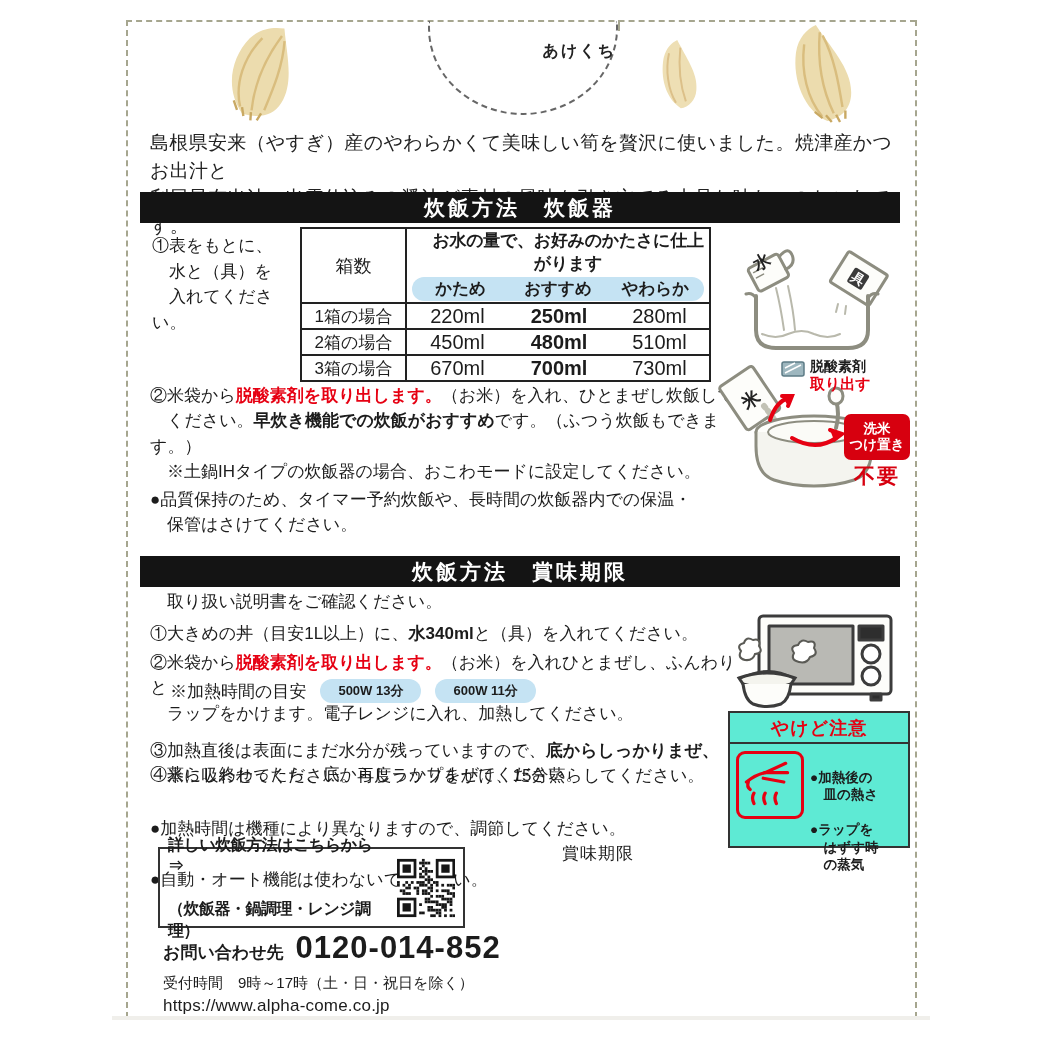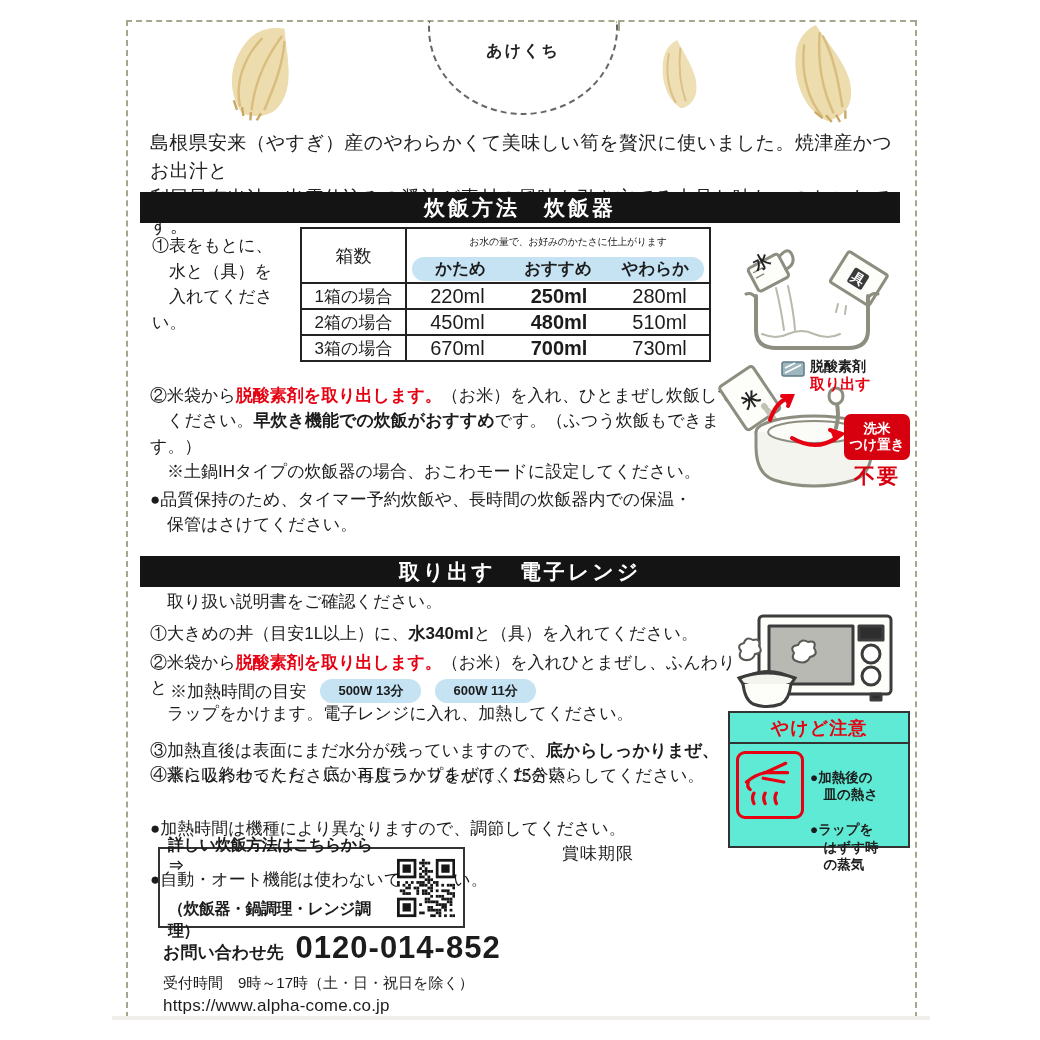--- a/index.html
+++ b/index.html
@@ -7,38 +7,38 @@
        font-family:"Liberation Sans",sans-serif;color:#1c1c1c;}
   .abs{position:absolute;}
   
   .edge-v{top:20px;bottom:22px;border-left:2px dashed #a6a68f;width:0;}
   .edge-top{left:126px;width:790px;top:20px;border-top:2px dashed #a6a68f;height:0;}
   .fold-tick{left:618px;top:20px;height:11px;border-left:2px solid #a6a68f;width:0;}
   .bottom-shadow{left:112px;width:818px;top:1016px;border-top:4px solid #f0efeb;height:0;}
   
   .open-arc{left:428px;top:21px;width:186px;height:92px;border:2.5px dashed #666;
             border-top:none;border-radius:0 0 110px 110px / 0 0 100px 100px;
-            display:flex;justify-content:center;}
+            display:flex;justify-content:flex-end;}
   .open-arc span{margin-top:20px;font-size:16px;font-weight:bold;letter-spacing:2px;color:#222;}
   
   .desc{left:150px;top:129px;width:752px;font-family:"Liberation Serif","DejaVu Serif",serif;
         font-size:19px;line-height:1.45;letter-spacing:.3px;color:#222;white-space:pre-line;}
   
   .bar{left:140px;width:760px;height:31px;background:#141414;color:#fff;text-align:center;
        font-size:21px;font-weight:bold;line-height:31px;letter-spacing:3px;}
   
   .step{font-size:17px;line-height:1.5;white-space:pre-line;}
   .b{font-weight:bold;}
   .r{color:#e60012;font-weight:bold;}
   
   table.wt{border-collapse:collapse;border:2.5px solid #222;table-layout:fixed;width:409px;
            font-size:17px;}
   table.wt td{text-align:center;vertical-align:middle;padding:0;}
   td.lblcol{border-right:2px solid #222;}
-  tr.h1 td.whdr{font-size:10px;font-weight:normal;height:26px;letter-spacing:-.3px;padding-left:20px;}
+  tr.h1 td.whdr{font-size:17px;font-weight:bold;height:26px;letter-spacing:-.3px;padding-left:20px;}
   tr.h1 td.hdr{font-size:18px;}
   tr.h2 td{height:27px;}
   .pillwrap{margin:1px 5px;background:#c5e3f3;border-radius:13px;height:24px;
             display:flex;align-items:center;}
   .pillwrap span{flex:1;text-align:center;font-weight:bold;font-size:16.5px;}
   tr.dr td{height:24px;border-top:2px solid #222;font-size:20px;}
   tr.dr td.lblcol{font-size:17px;}
   td.rec{font-weight:bold;font-size:19px;}
   
   .heatrow{display:flex;align-items:center;gap:14px;font-size:17px;text-align:right;}
@@ -232,21 +232,21 @@
   <div class="abs notneeded" style="left:142px;top:108px">不要</div>
 </div>
 
 <div class="abs step" style="left:150px;top:461px;width:590px">
   <div>●品質保持のため、タイマー予約炊飯や、長時間の炊飯器内での保温・
 　保管はさけてください。</div>
   <div>●炊飯器の機種により、設定等異なる場合がありますので、炊飯器の
 　取り扱い説明書をご確認ください。</div>
 </div>
 
-<div class="abs bar" style="top:556px">取り出す　電子レンジ</div>
+<div class="abs bar" style="top:556px">炊飯方法　賞味期限</div>
 
 <div class="abs step" style="left:150px;top:595px;width:600px">
   <span>①大きめの丼（目安1L以上）に、</span><span class="b">水340ml</span><span>と（具）を入れてください。</span>
 </div>
 
 <svg class="abs" style="left:733px;top:598px;width:172px;height:115px" viewBox="0 0 172 115">
   <g stroke="#3c3c3c" stroke-width="3" fill="#fdfdfa" stroke-linejoin="round">
     <rect x="26" y="18" width="132" height="78" rx="4"></rect>
     <rect x="36" y="28" width="84" height="58" fill="#b9b9b4"></rect>
     <rect x="126" y="28" width="24" height="14" fill="#2e2e2e"></rect>

